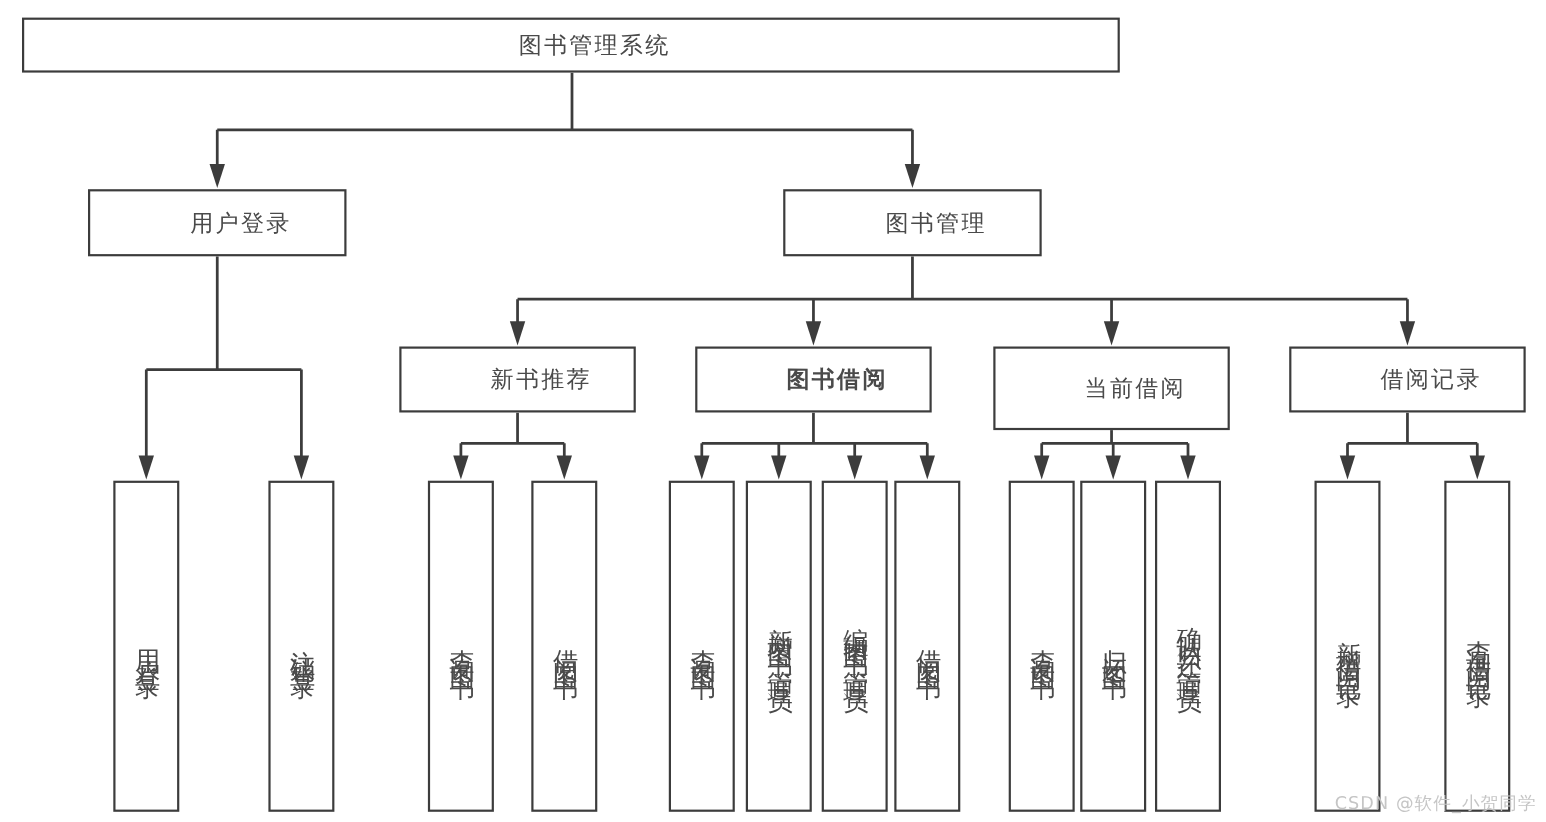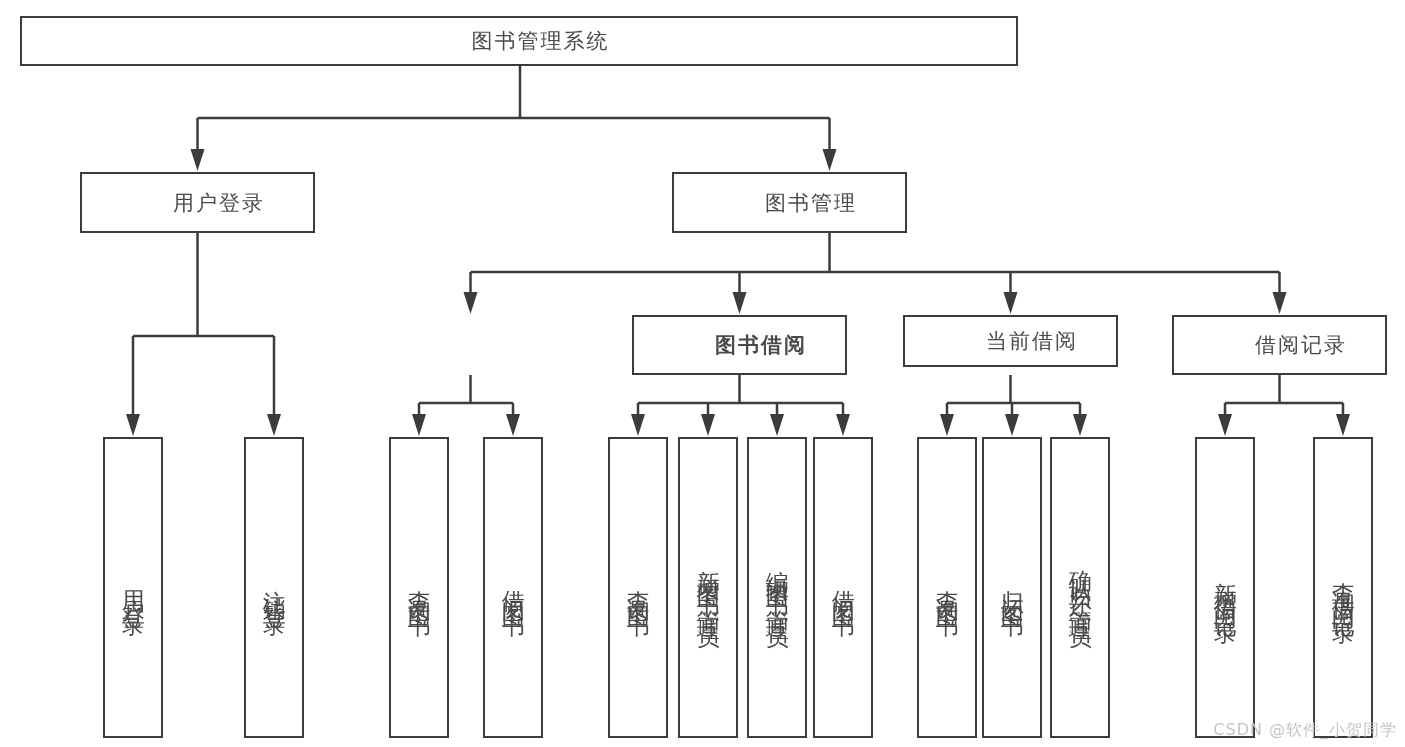--- a/index.html
+++ b/index.html
@@ -36,24 +36,24 @@
     top: 437px; width: 60px; height: 301px;
     writing-mode: vertical-rl;
     text-orientation: mixed;
     font-size: 23px;
     letter-spacing: 8px;
     line-height: 1.1;
   }
 
   .n-root      { left: 20px;  top: 16px;  width: 998px; height: 50px; }
   .n-userlogin { left: 80px;  top: 172px; width: 235px; height: 61px; }
-  .n-bookmgmt  { left: 672px; top: 172px; width: 235px; height: 61px; }
+  .n-bookmgmt  { left: 712px; top: 172px; width: 235px; height: 61px; }
   .n-newbook   { left: 363px;  top: 315px; width: 215px; height: 60px; }
   .n-borrow    { left: 632px;  top: 315px; width: 215px; height: 60px; font-weight: bold; }
-  .n-current   { left: 903px;  top: 315px; width: 215px; height: 52px; }
+  .n-current   { left: 903px;  top: 315px; width: 215px; height: 76px; }
   .n-records   { left: 1172px; top: 315px; width: 215px; height: 60px; }
 
   .p1  { left: 103px; }  .p2  { left: 244px; }
   .p3  { left: 389px; }  .p4  { left: 483px; }
   .p5  { left: 608px; }  .p6  { left: 678px; }
   .p7  { left: 747px; }  .p8  { left: 813px; }
   .p9  { left: 917px; }  .p10 { left: 982px; }
   .p11 { left: 1050px; } .p12 { left: 1195px; }
   .p13 { left: 1313px; }
 
@@ -107,20 +107,23 @@
     <span>图书管理系统</span>
   </div>
 
   <div class="box h n-userlogin">
     <span>用户登录</span>
   </div>
   <div class="box h n-bookmgmt">
     <span>图书管理</span>
   </div>
 
+  <div class="box h n-newbook">
+    <span>新书推荐</span>
+  </div>
   <div class="box h n-borrow">
     <span>图书借阅</span>
   </div>
   <div class="box h n-current">
     <span>当前借阅</span>
   </div>
   <div class="box h n-records">
     <span>借阅记录</span>
   </div>
 

